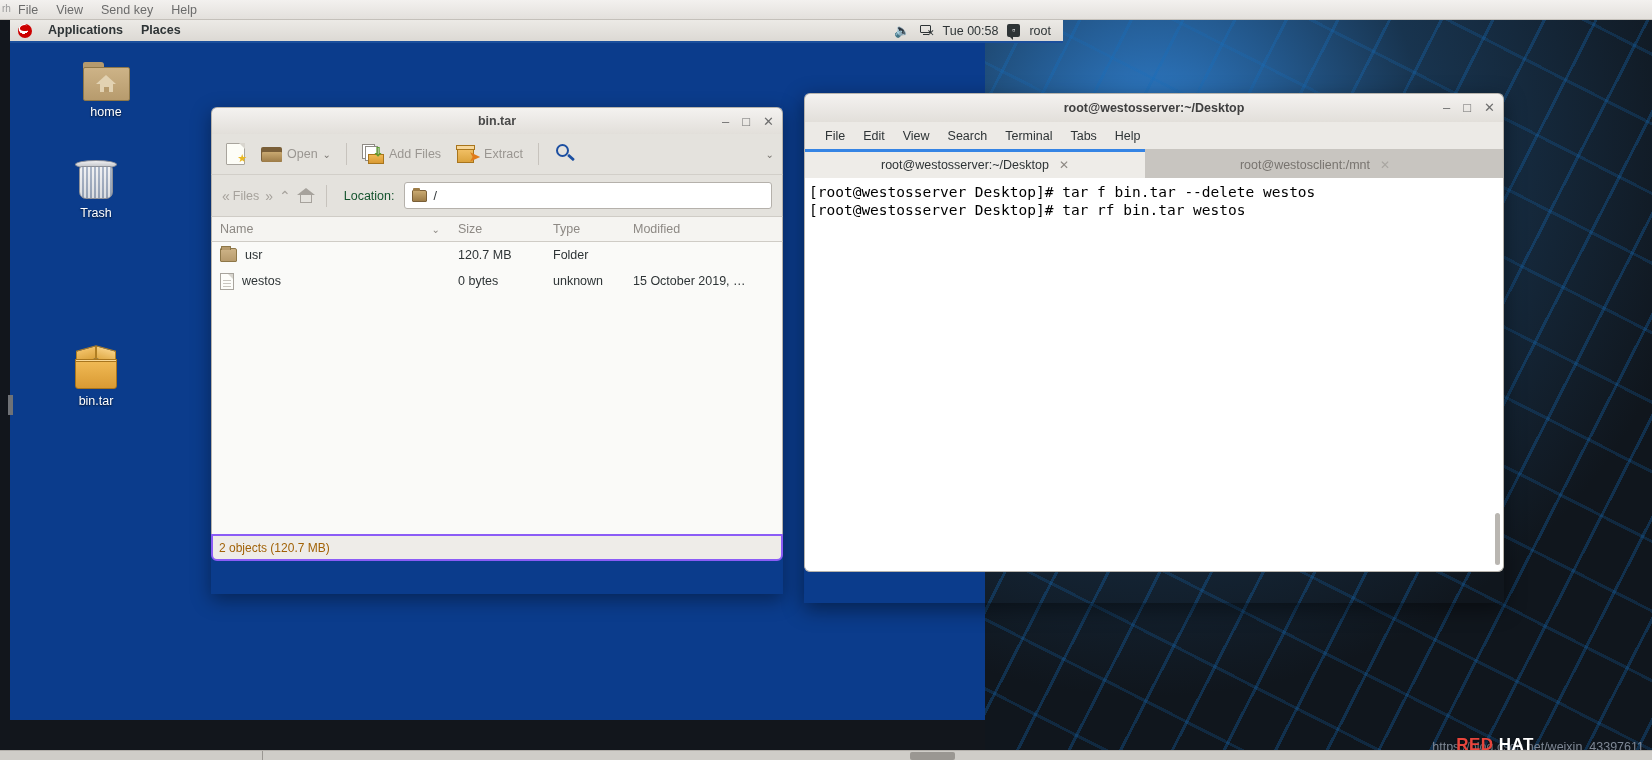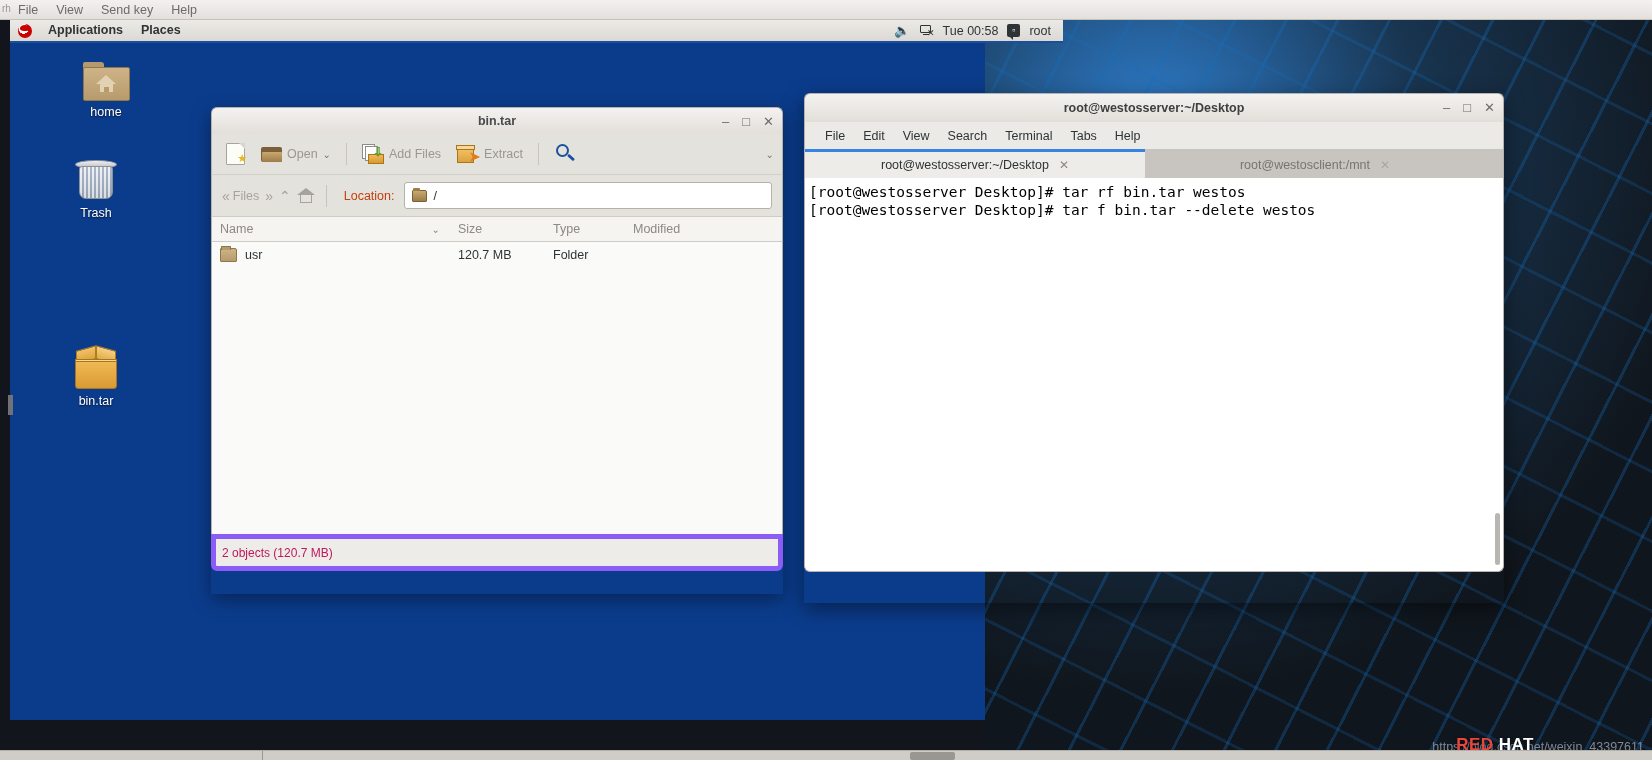--- a/index.html
+++ b/index.html
@@ -277,21 +277,21 @@
   .home-ico { width: 18px; height: 15px; position: relative; }
   .home-ico .roof {
     position: absolute; left: 0; top: 0;
     border-left: 9px solid transparent; border-right: 9px solid transparent;
     border-bottom: 7px solid #a6a29c;
   }
   .home-ico .wall {
     position: absolute; left: 3px; top: 7px; width: 12px; height: 8px;
     border: 1.5px solid #a6a29c; border-top: none;
   }
-  #loc-label { font-size: 12.5px; color: #c2410c; margin-left: 6px; text-align: center; }
+  #loc-label { font-size: 12.5px; color: #14532d; margin-left: 6px; text-align: center; }
   #loc-entry {
     flex: 1; height: 27px; background: #fff;
     border: 1px solid #b5b1ab; border-radius: 3px;
     display: flex; align-items: center; padding: 0 7px; gap: 6px;
     margin-left: 4px;
   }
   #loc-entry .mini-folder {
     width: 15px; height: 12px; background: linear-gradient(#c9a971, #a98council);
     background: linear-gradient(#c9a971, #9d7c47);
     border: 1px solid #7a5f38; border-radius: 1px 2px 1px 1px; position: relative;
@@ -345,24 +345,24 @@
     content: ""; position: absolute; right: 0; top: 0;
     border-left: 5px solid transparent; border-top: 5px solid #d8d5ce;
   }
   .row-file-ico::after {
     content: ""; position: absolute; left: 2px; top: 6px; width: 8px; height: 1px;
     background: #c9c6c0;
     box-shadow: 0 3px 0 #c9c6c0, 0 6px 0 #c9c6c0;
   }
 
   #fm-status {
-    height: 37px; background: #eeece8;
-    border: 5px solid #8b5cf6; border-radius: 0 0 6px 6px;
+    height: 27px; background: #eeece8;
+    border: 2px solid #8b5cf6; border-radius: 0 0 6px 6px;
     display: flex; align-items: center; padding-left: 6px;
-    font-size: 12px; color: #be185d;
+    font-size: 12px; color: #a16207;
   }
 
   
   #terminal { left: 804px; top: 93px; width: 700px; height: 510px;
               box-shadow: 0 6px 20px rgba(0,0,0,.45); }
   #terminal .win-titlebar { height: 29px; }
   #terminal .win-title { font-size: 12.5px; color: #3f3f3f; }
   #term-menubar {
     height: 27px; background: #eceae6;
     border-left: 1px solid #b7b3ac; border-right: 1px solid #b7b3ac;
@@ -597,20 +597,29 @@
   <div id="fm-list">
     <div class="fm-row">
       <div class="c col-name" style="display:flex;align-items:center">
         <span class="row-folder-ico"></span>
         <span>usr</span>
       </div>
       <div class="c col-size">120.7 MB</div>
       <div class="c col-type">Folder</div>
       <div class="c col-mod"></div>
     </div>
+    <div class="fm-row">
+      <div class="c col-name" style="display:flex;align-items:center">
+        <span class="row-file-ico"></span>
+        <span>westos</span>
+      </div>
+      <div class="c col-size">0 bytes</div>
+      <div class="c col-type">unknown</div>
+      <div class="c col-mod">15 October 2019, …</div>
+    </div>
   </div>
 
   <div id="fm-status">2 objects (120.7 MB)</div>
 </div>
 
 <div class="win" id="terminal">
   <div class="win-titlebar">
     <div class="win-title">root@westosserver:~/Desktop</div>
     <div class="win-btns">
       <span>–</span>
@@ -634,22 +643,22 @@
       <span class="tl">root@westosserver:~/Desktop</span>
       <span class="tx">✕</span>
     </div>
     <div class="term-tab inactive">
       <span class="tl">root@westosclient:/mnt</span>
       <span class="tx">✕</span>
     </div>
   </div>
 
   <div id="term-screen">
+    <div class="term-line">[root@westosserver Desktop]# tar f bin.tar --delete westos</div>
     <div class="term-line">[root@westosserver Desktop]# tar rf bin.tar westos</div>
-    <div class="term-line">[root@westosserver Desktop]# tar f bin.tar --delete westos</div>
     <div id="term-scrollbar"></div>
   </div>
 </div>
 
 <div id="redhat-wm"><span class="rh-a">RED</span><span> HAT</span></div>
 <div id="watermark">https://blog.csdn.net/weixin_43397611</div>
 
 <div id="host-bottom">
   <div class="lmark"></div>
   <div class="thumb"></div>

